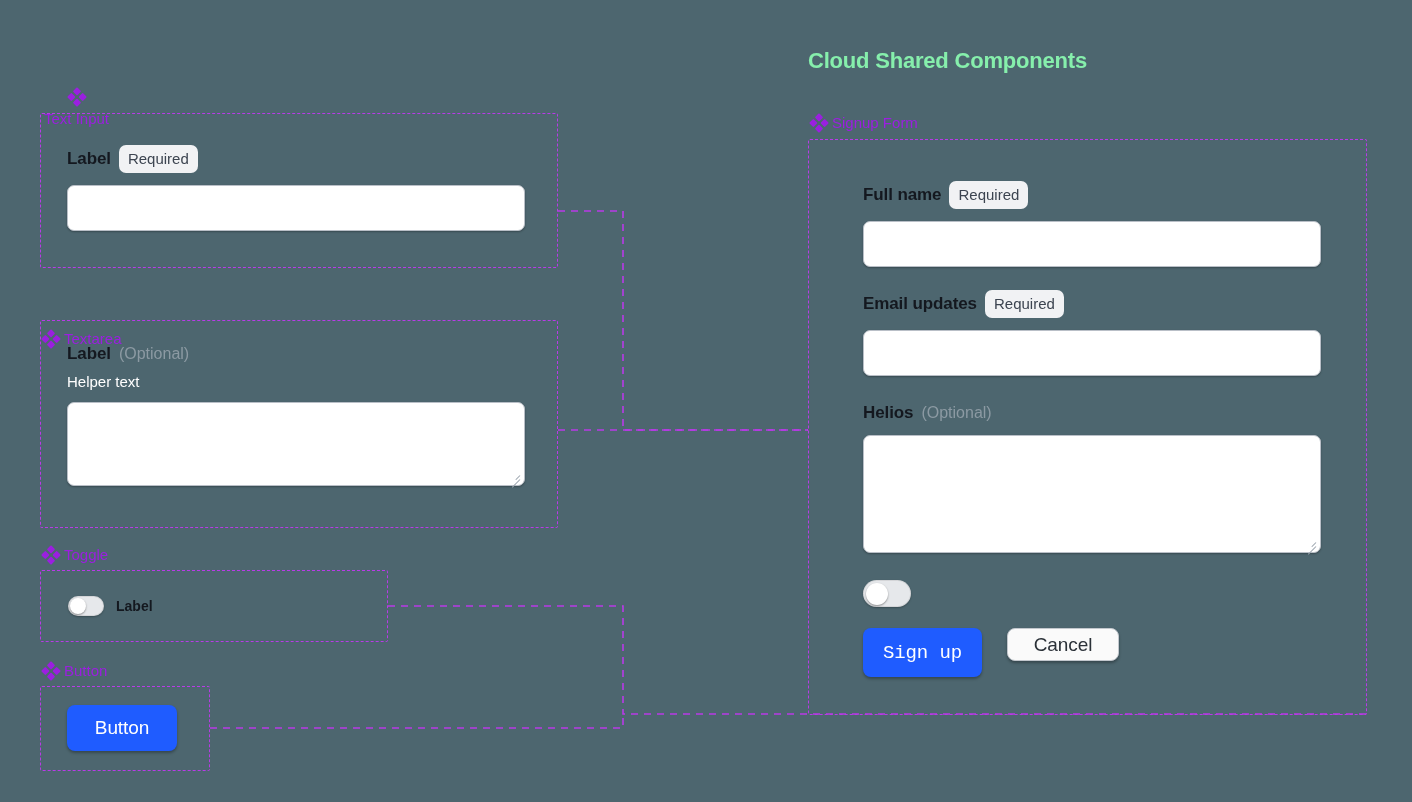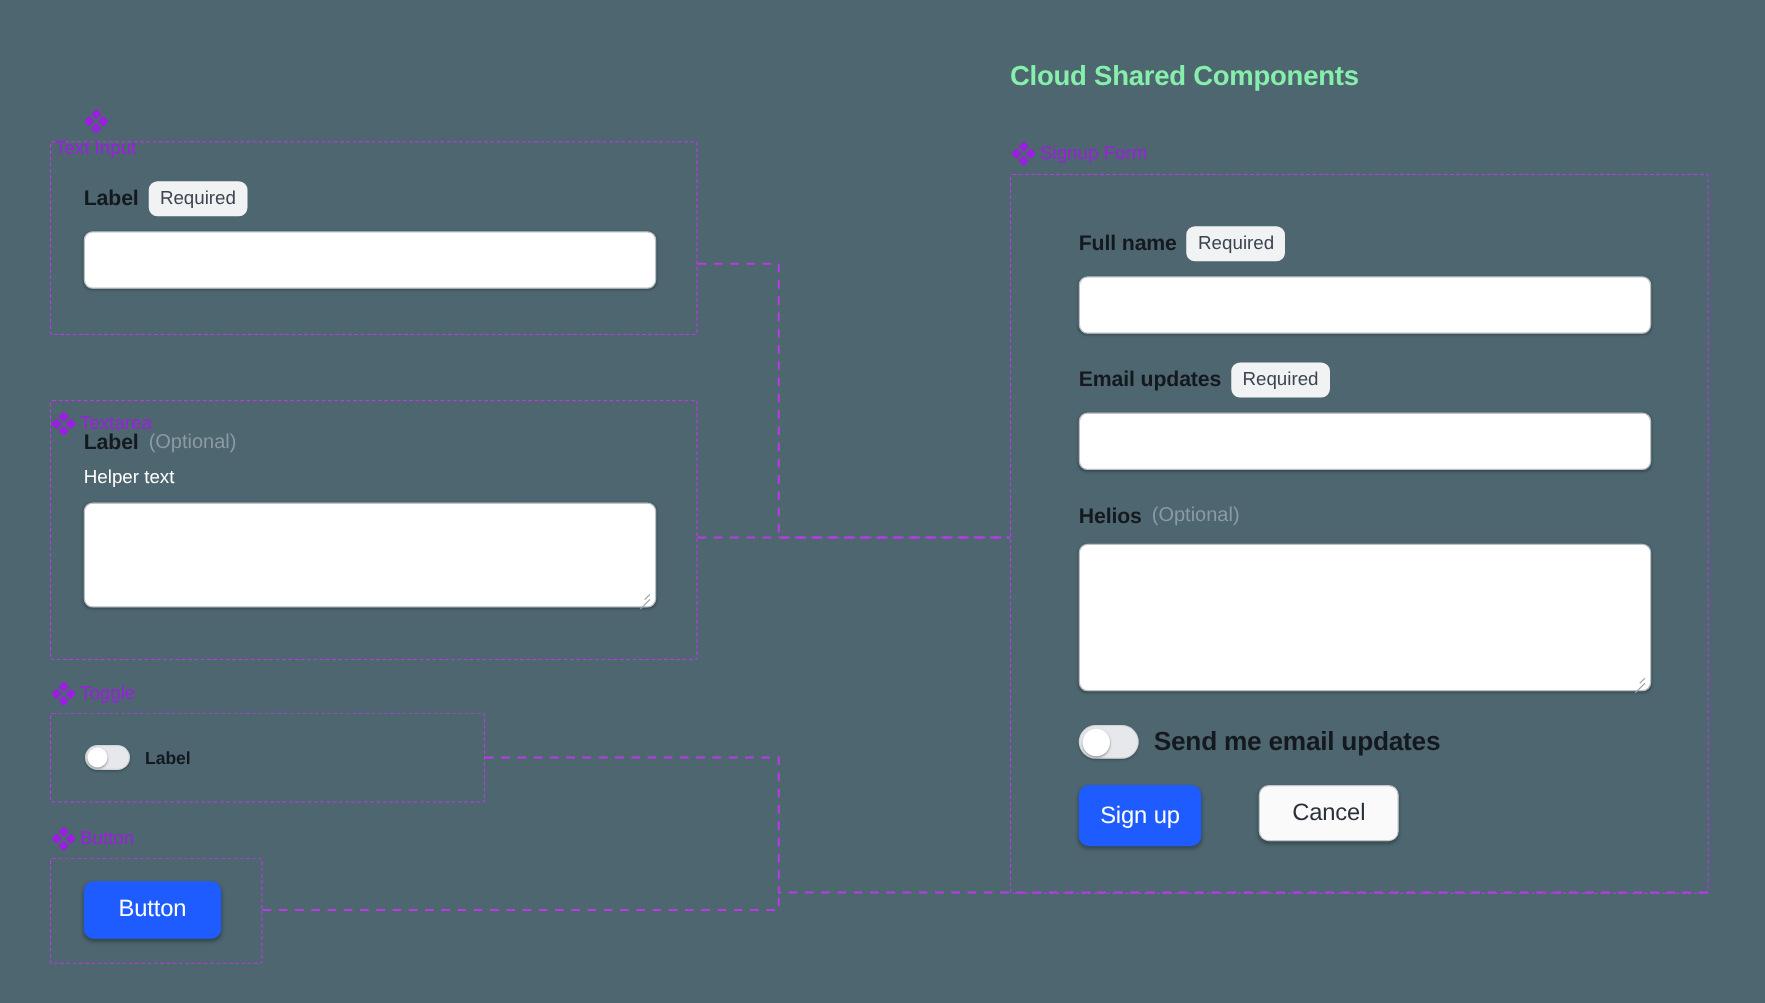--- a/index.html
+++ b/index.html
@@ -323,19 +323,18 @@
     </div>
     <div class="text-area" style="width:458px; height:118px; margin-top:12px;">
       <span class="resize-grip"></span>
     </div>
   </div>
 
   <div class="toggle-row" style="position:absolute; left:863px; top:580px; z-index:4;">
     <span class="toggle big">
       <span class="knob"></span>
     </span>
-    <span class="toggle-label big">Send me email updates</span>
-  </div>
-
-  <div class="btn btn-primary" style="position:absolute; left:863px; top:628px; width:98px; height:49px; z-index:4;">Sign up</div>
-  <div class="btn btn-secondary" style="position:absolute; left:1007px; top:628px; width:112px; height:45px; z-index:4;">Cancel</div>
+  </div>
+
+  <div class="btn btn-primary" style="position:absolute; left:863px; top:628px; width:119px; height:49px; z-index:4;font-family:Liberation Mono, monospace;">Sign up</div>
+  <div class="btn btn-secondary" style="position:absolute; left:1007px; top:628px; width:112px; height:33px; z-index:4;">Cancel</div>
 
 </div>
 
 </body></html>

